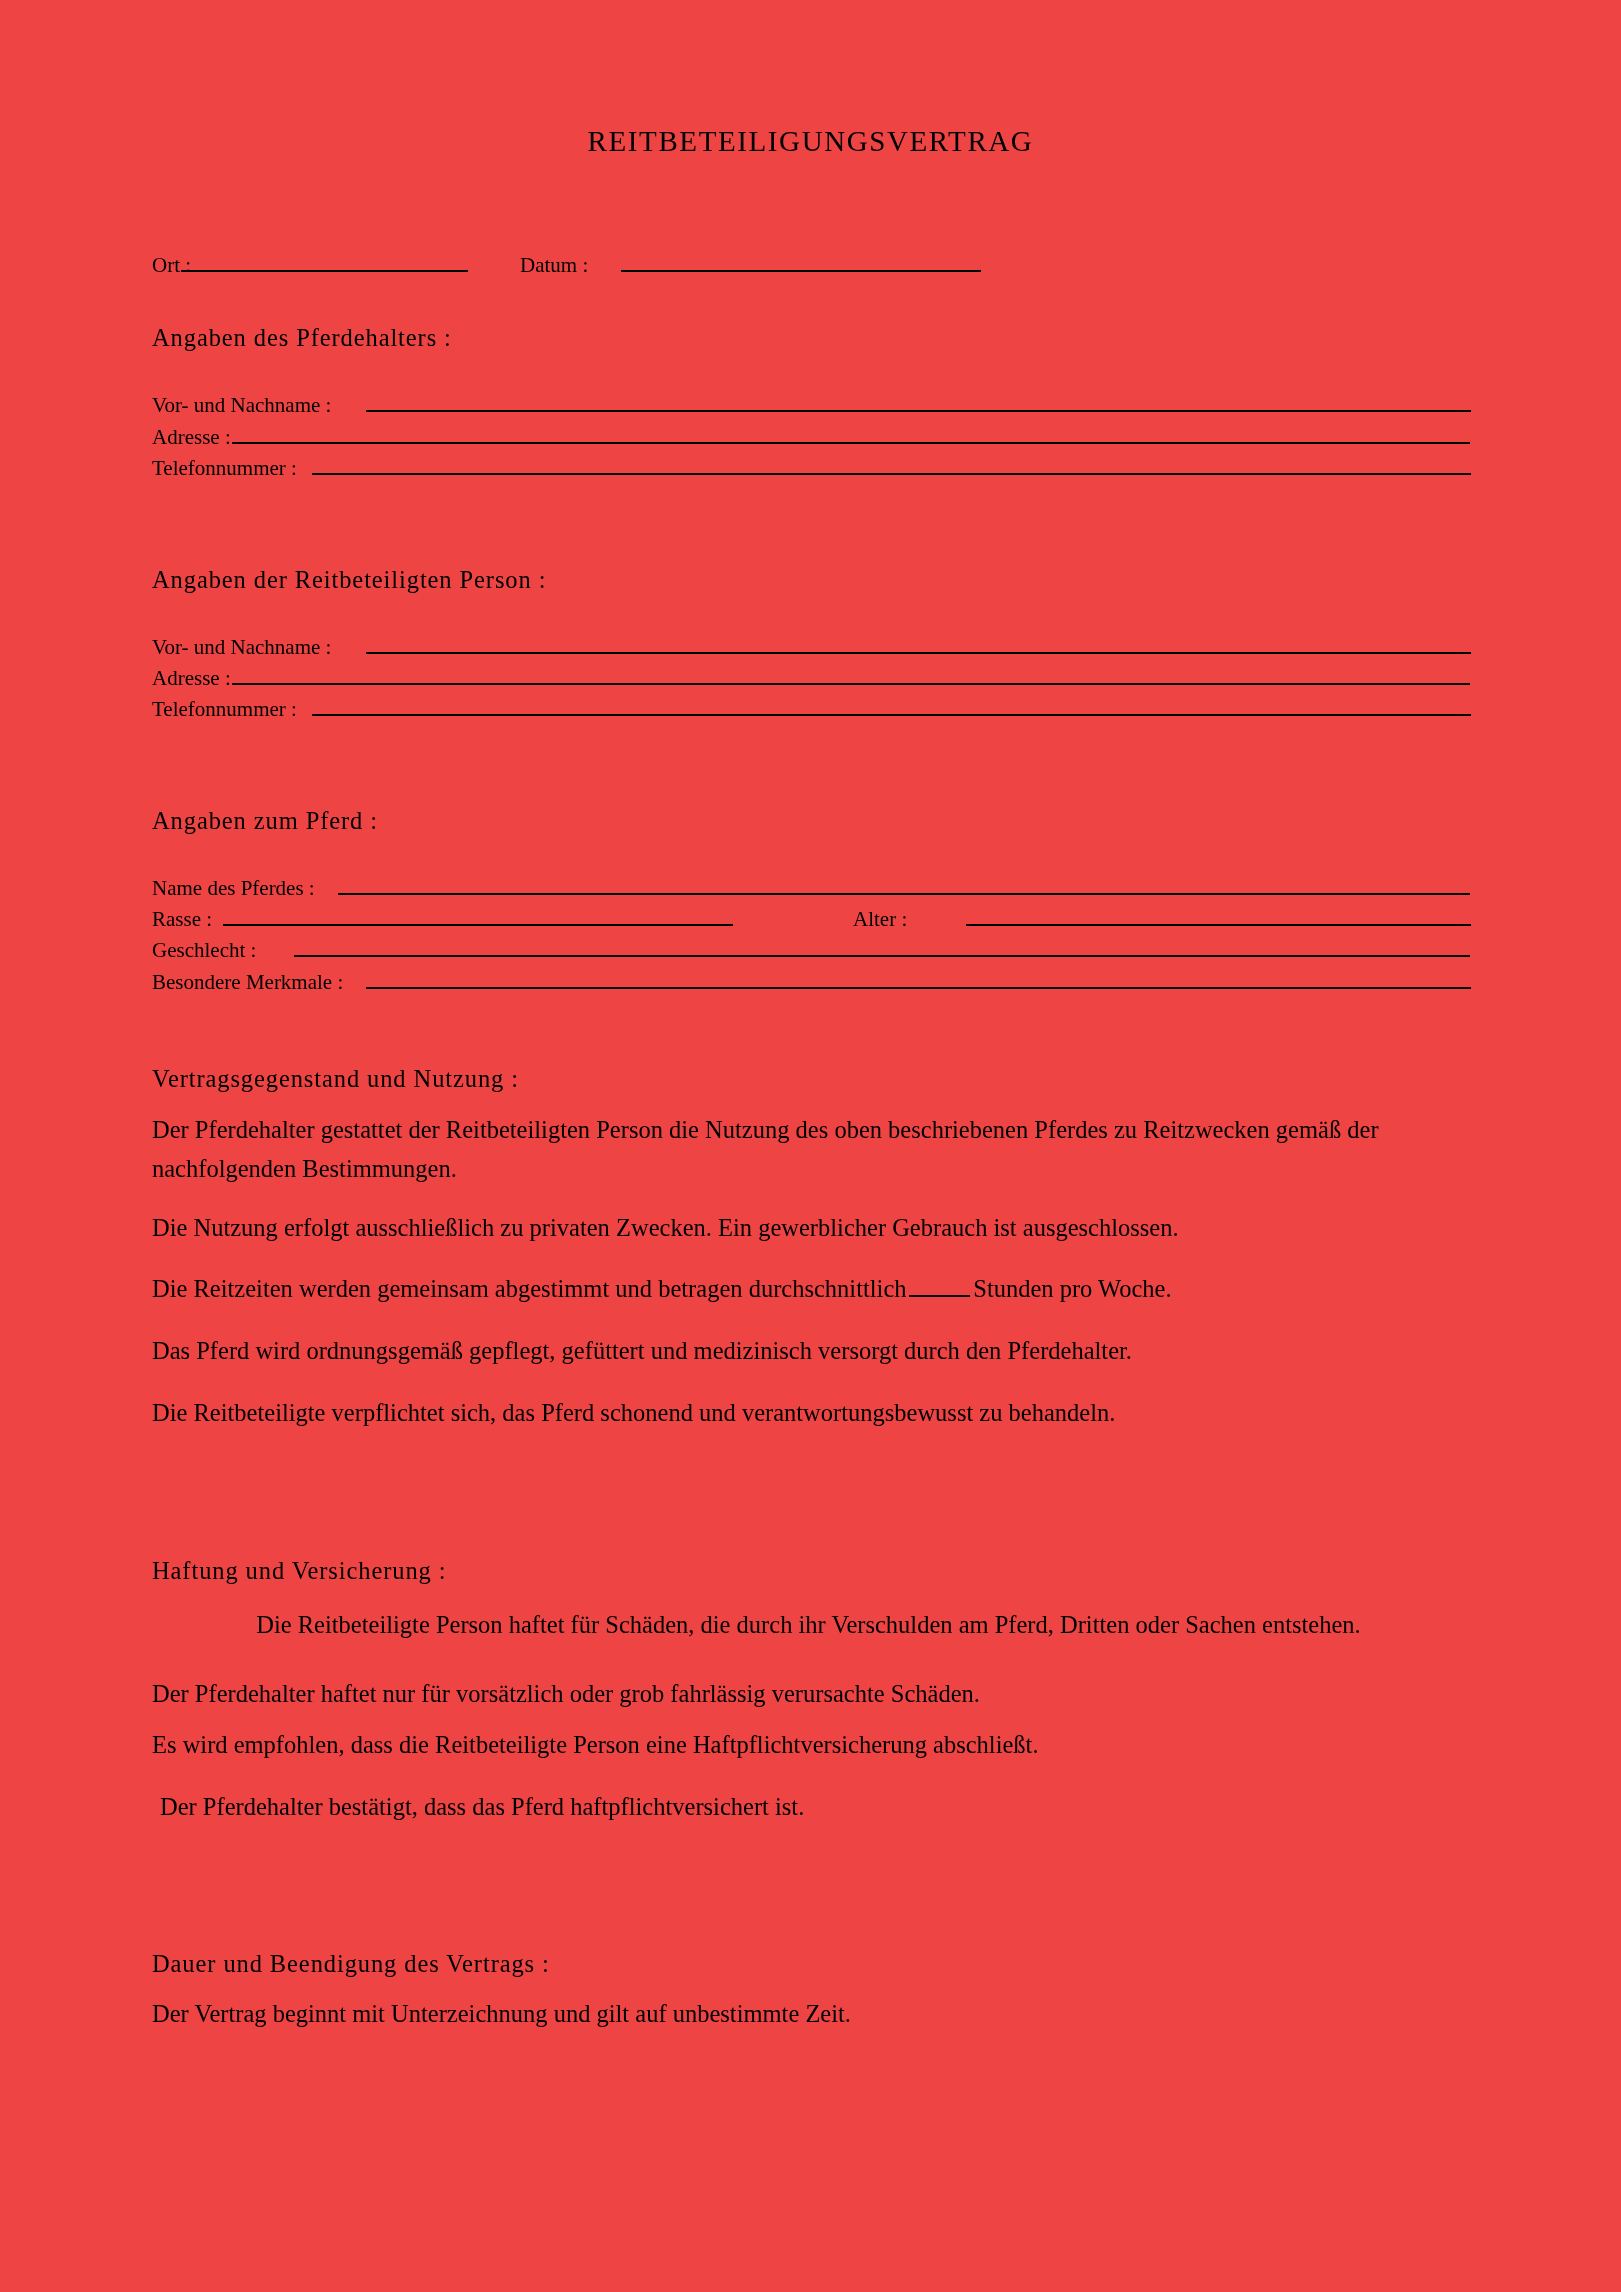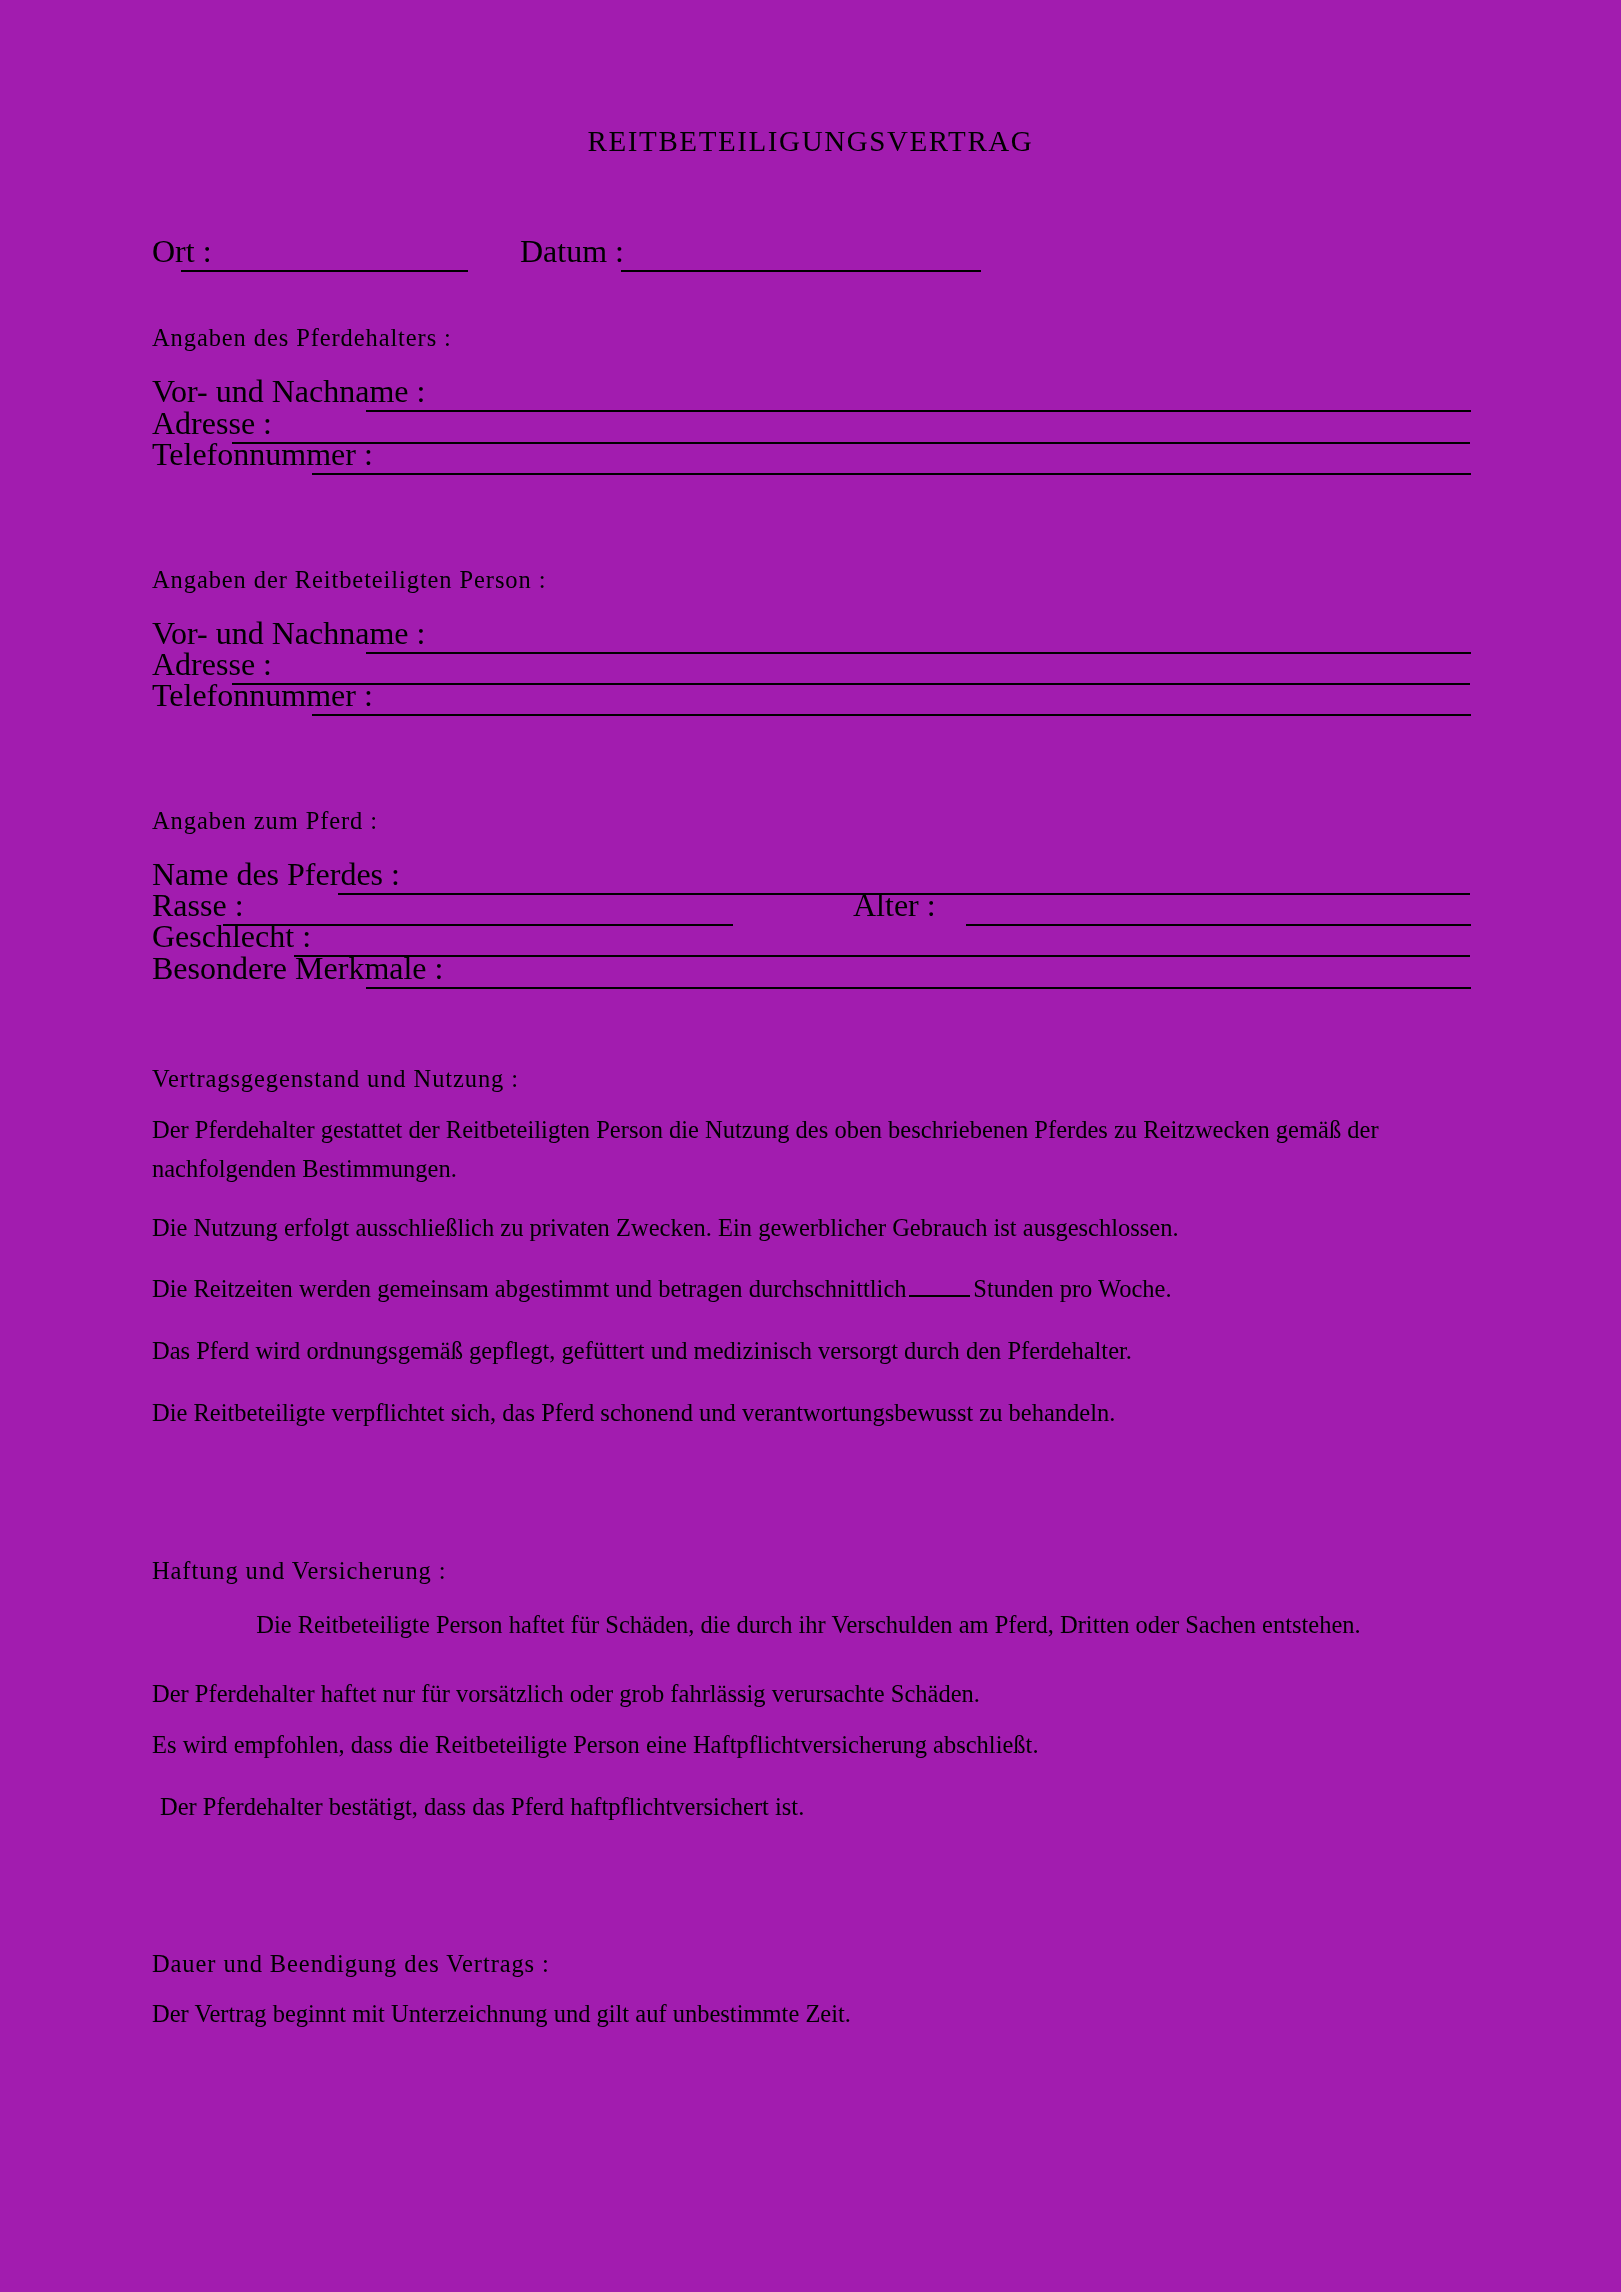--- a/index.html
+++ b/index.html
@@ -5,21 +5,21 @@
 <style>
   html, body {
     margin: 0;
     padding: 0;
     background: #ffffff;
   }
   .page {
     position: relative;
     width: 1621px;
     height: 2293px;
-    background: #a21caf;
+    background: #ef4444;
     margin: 0 auto;
     overflow: hidden;
     font-family: "Liberation Serif", "DejaVu Serif", serif;
     color: #000000;
   }
 
   
   .doc-title {
     position: absolute;
     top: 125px;
@@ -43,22 +43,22 @@
   
   .form-row {
     position: absolute;
     left: 0;
     width: 1318px;
     height: 45px;
   }
   .form-label {
     position: absolute;
     left: 0;
-    top: 2px;
-    font-size: 32px;
+    top: 16px;
+    font-size: 21px;
     white-space: nowrap;
     line-height: 29px;
   }
   .form-label.secondary {
     left: 704px;
   }
   .rule {
     position: absolute;
     height: 0;
     border-bottom: 2.9px solid #000000;

